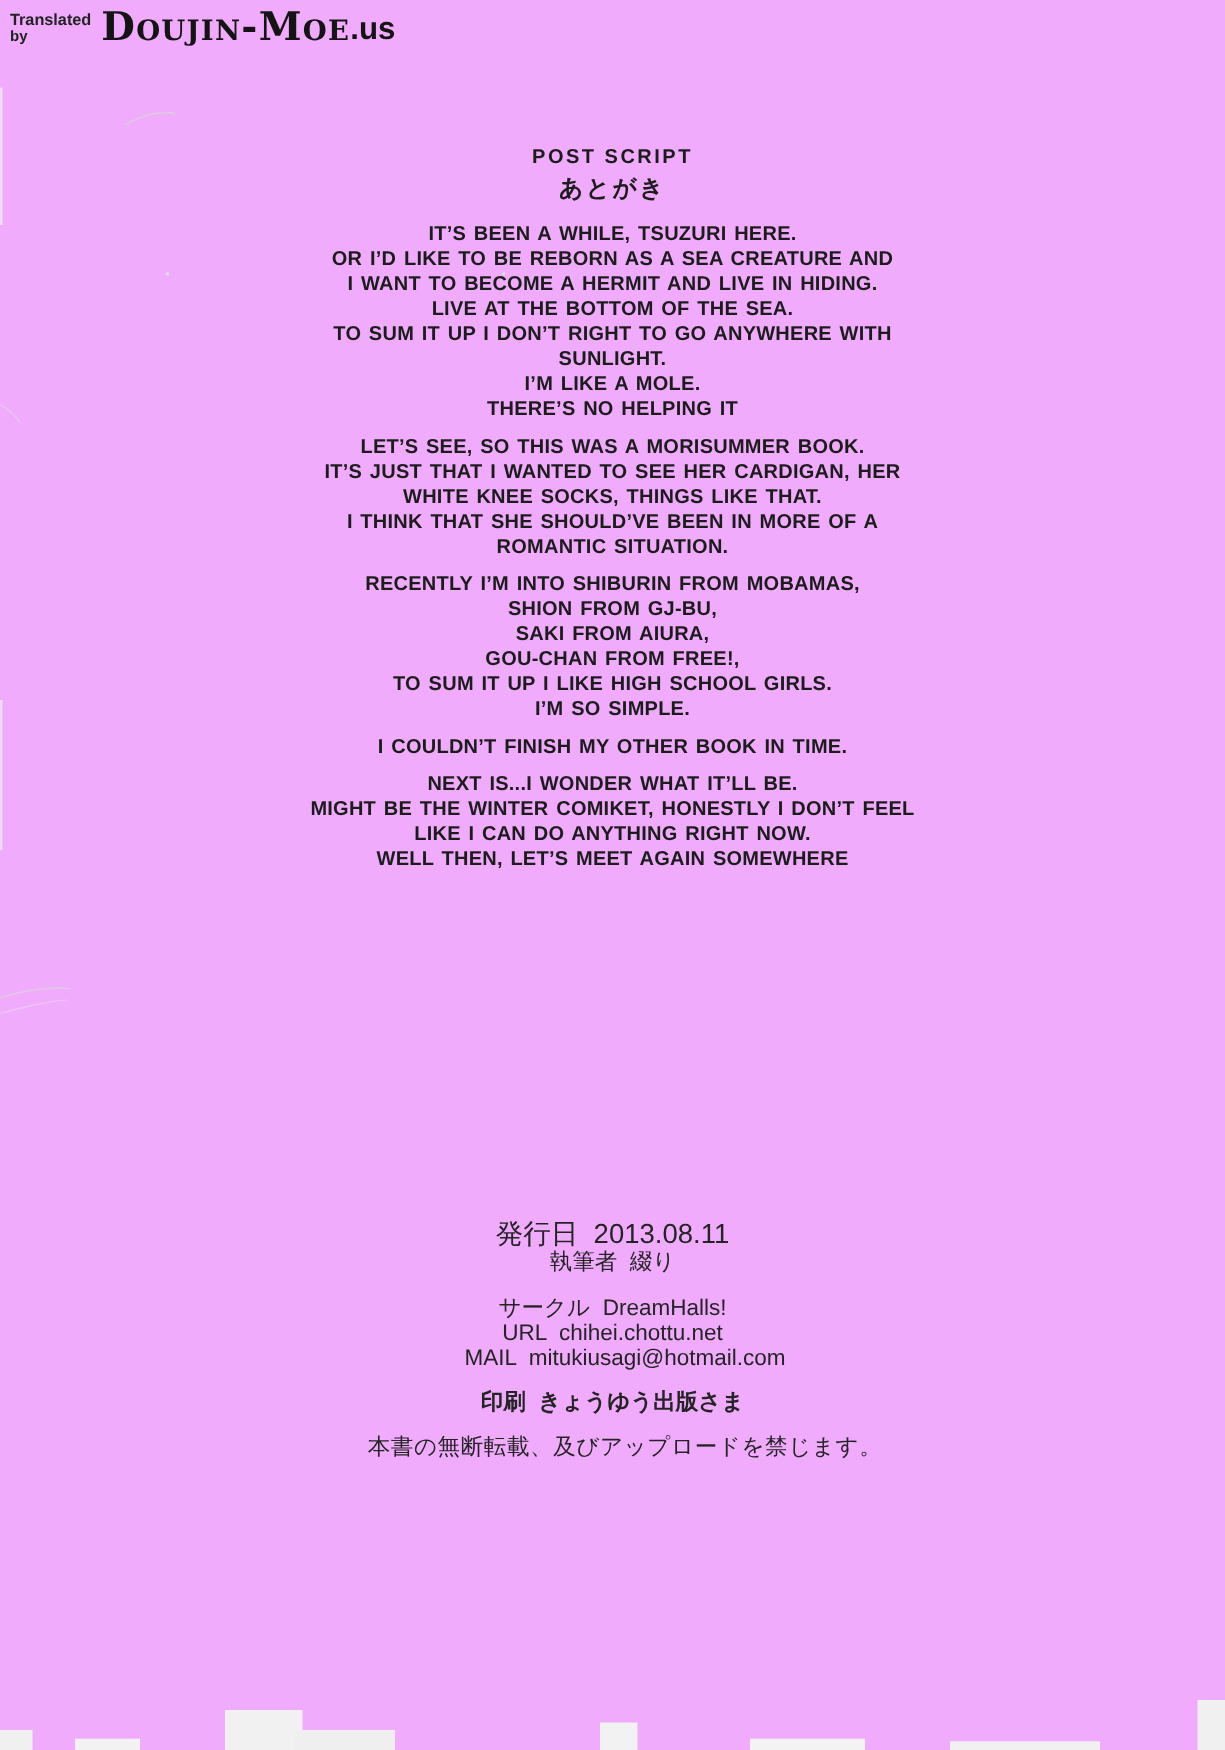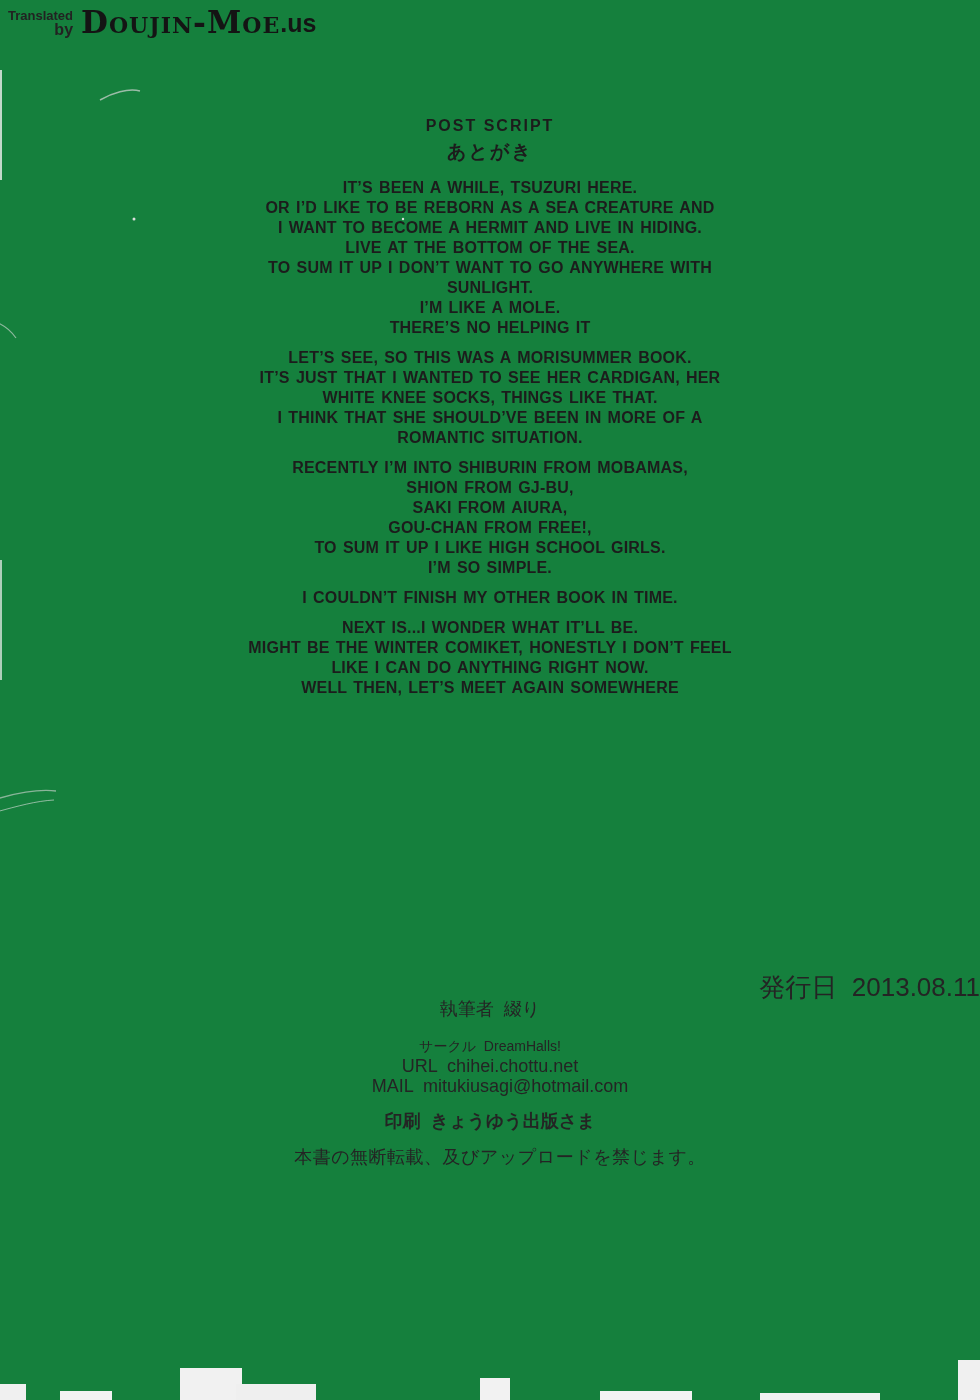--- a/index.html
+++ b/index.html
@@ -1,34 +1,34 @@
 <!DOCTYPE html>
 <html><head>
 <meta charset="utf-8">
 <style>
   html,body{margin:0;padding:0;background:#e9e9e9;}
   .page{
     position:relative;
     width:980px;height:1400px;
     margin:0 auto;
-    background:#15803d;
+    background:#f0abfc;
     overflow:hidden;
     color:#1b1b1b;
   }
   
   .translator{
     position:absolute;top:5px;left:8px;
     display:flex;align-items:flex-start;
   }
   .tr-words{
     font-family:"Liberation Sans",sans-serif;
     font-weight:bold;font-size:13px;line-height:13px;
     color:#222;margin-top:4px;
   }
-  .tr-words .by{display:block;text-align:right;font-size:16px;margin-top:1px;}
+  .tr-words .by{display:block;text-align:left;font-size:12px;margin-top:1px;}
   .logo{
     margin-left:8px;
     font-family:"DejaVu Serif",serif;
     font-weight:bold;
     font-size:31px;line-height:34px;
     letter-spacing:1px;
     font-variant:small-caps;
     color:#141414;
     transform:scaleY(1.02);
   }
@@ -64,23 +64,23 @@
   }
   
   .colophon{
     position:absolute;left:0;right:0;top:960px;
     text-align:center;
     font-family:"Liberation Sans","DejaVu Sans",sans-serif;
     color:#242424;
   }
   .colophon div{white-space:pre;}
   .c-title{font-size:18px;line-height:24px;letter-spacing:1px;}
-  .c-pub{font-size:26px;line-height:22px;margin-top:16px;text-align:right;}
+  .c-pub{font-size:22px;line-height:22px;margin-top:16px;}
   .c-author{font-size:18px;line-height:22px;}
-  .c-circle{font-size:14px;line-height:20px;margin-top:16px;}
+  .c-circle{font-size:18px;line-height:20px;margin-top:16px;}
   .c-url{font-size:18px;line-height:20px;}
   .c-mail{font-size:18px;line-height:20px;padding-left:20px;}
   .c-printer{font-size:18px;line-height:22px;margin-top:14px;font-weight:bold;}
   .c-copy{font-size:18px;line-height:22px;margin-top:14px;letter-spacing:0.5px;margin-left:20px;}
   
   .artifacts{position:absolute;inset:0;pointer-events:none;}
 </style>
 </head>
 <body>
 
@@ -98,21 +98,21 @@
 
   <div class="afterword">
     <div class="title-en">POST SCRIPT</div>
     <div class="title-jp">あとがき</div>
 
     <div class="para first">
         <div class="line">IT’S BEEN A WHILE, TSUZURI HERE.</div>
         <div class="line">OR I’D LIKE TO BE REBORN AS A SEA CREATURE AND</div>
         <div class="line">I WANT TO BECOME A HERMIT AND LIVE IN HIDING.</div>
         <div class="line">LIVE AT THE BOTTOM OF THE SEA.</div>
-        <div class="line">TO SUM IT UP I DON’T WANT TO GO ANYWHERE WITH</div>
+        <div class="line">TO SUM IT UP I DON’T RIGHT TO GO ANYWHERE WITH</div>
         <div class="line">SUNLIGHT.</div>
         <div class="line">I’M LIKE A MOLE.</div>
         <div class="line">THERE’S NO HELPING IT</div>
       </div>
     <div class="para">
         <div class="line">LET’S SEE, SO THIS WAS A MORISUMMER BOOK.</div>
         <div class="line">IT’S JUST THAT I WANTED TO SEE HER CARDIGAN, HER</div>
         <div class="line">WHITE KNEE SOCKS, THINGS LIKE THAT.</div>
         <div class="line">I THINK THAT SHE SHOULD’VE BEEN IN MORE OF A</div>
         <div class="line">ROMANTIC SITUATION.</div>

